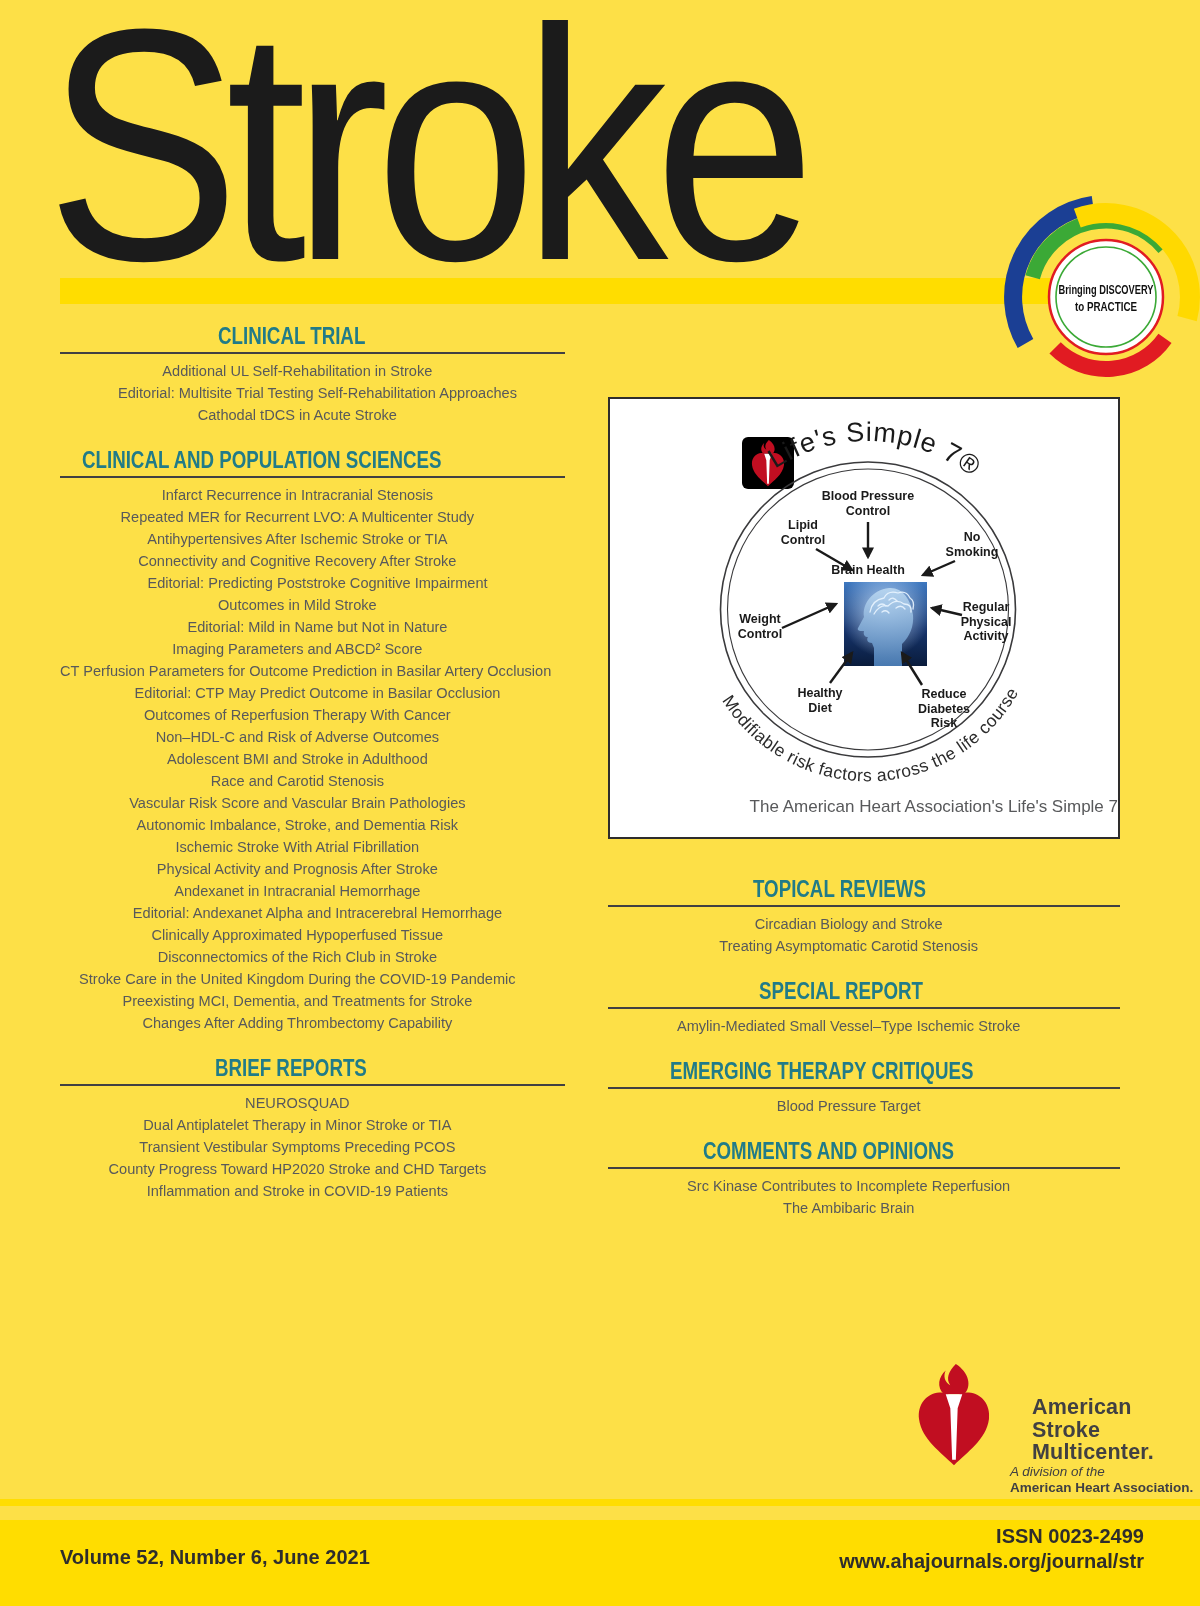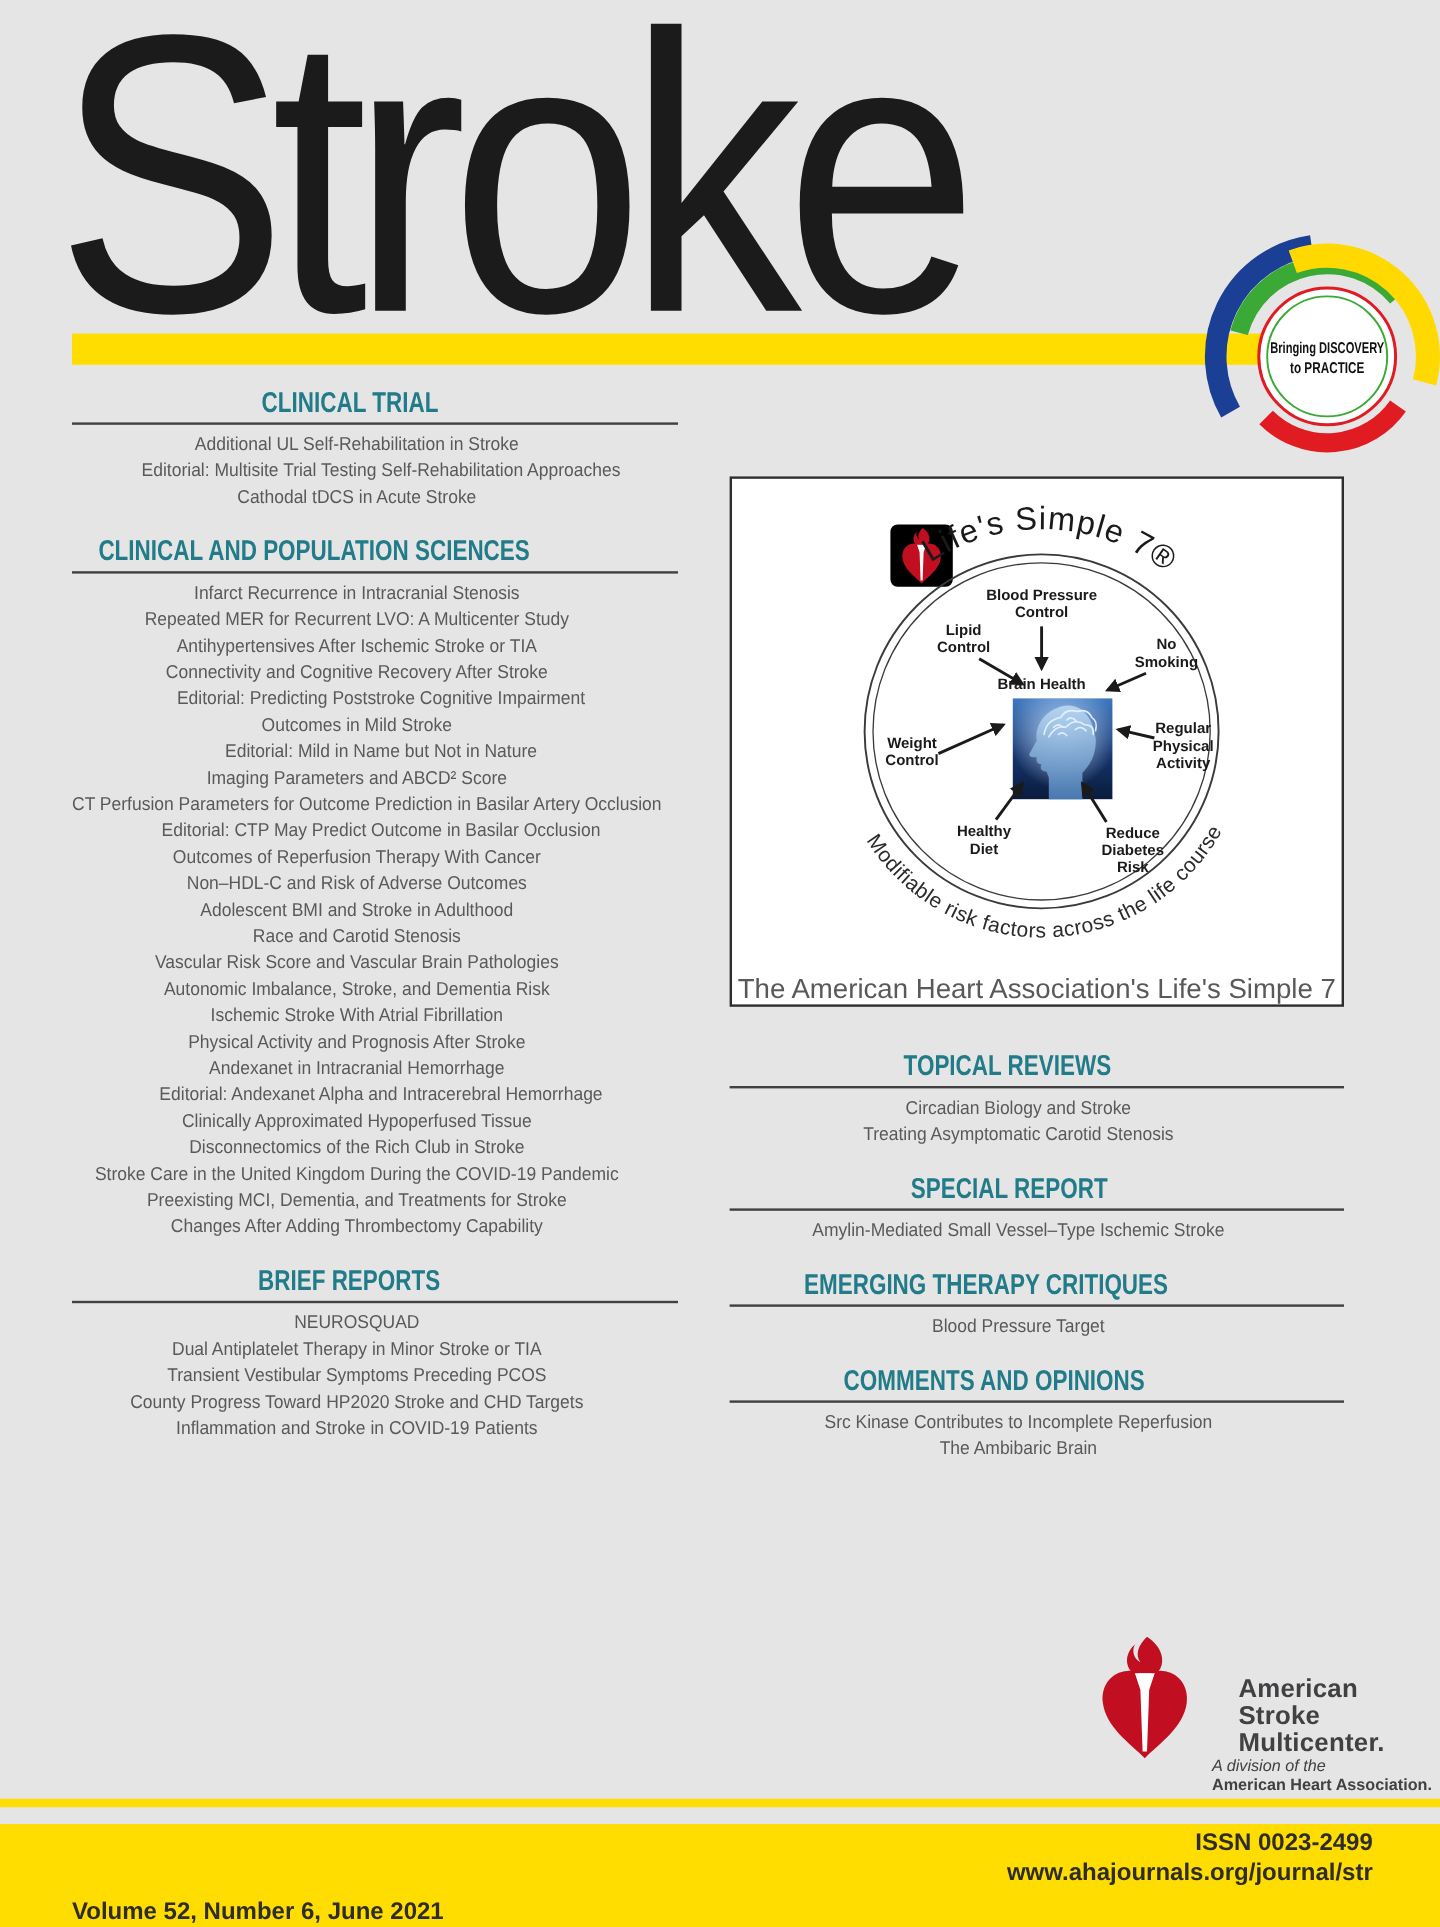--- a/index.html
+++ b/index.html
@@ -1,17 +1,17 @@
 <!DOCTYPE html>
 <html><head>
 <meta charset="utf-8">
 <style>
   * { margin:0; padding:0; box-sizing:border-box; }
   body { background:#888; font-family:"Liberation Sans","DejaVu Sans",sans-serif; }
-  .page { position:relative; width:1200px; height:1606px; background:#e5e5e5; margin:0 auto; overflow:hidden; }
+  .page { position:relative; width:1200px; height:1606px; background:#fde047; margin:0 auto; overflow:hidden; }
 
   
   .wordmark {
     position:absolute; left:46px; top:-20px;
     font-size:330px; font-weight:400; line-height:1; color:#1b1b1b;
     letter-spacing:-0.048em; transform:scaleX(0.88); transform-origin:0 0;
     white-space:nowrap;
   }
   .yellow-bar { position:absolute; left:60px; top:278px; width:1090px; height:26px; background:#FFDD00; }
   .brand-logo { position:absolute; left:995px; top:192px; width:206px; height:206px; }
@@ -30,37 +30,37 @@
   .sec h2 .cond { display:inline-block; transform:scaleX(0.78); transform-origin:0 50%; }
   .toc-item {
     font-size:15.5px; line-height:22px; color:#58595B; white-space:nowrap;
     transform:scaleX(0.94); transform-origin:0 0;
   }
   .toc-item.indent { margin-left:38px; }
 
   
   .figure-box { width:512px; height:442px; border:2px solid #2e2d2c; background:#fff; margin-bottom:38px; }
   .figure-box svg.fig { display:block; width:508px; height:394px; margin-top:2px; }
-  .fig-caption { text-align:center; font-size:23px; color:#58595B; margin-top:16px; }
+  .fig-caption { text-align:right; font-size:17px; color:#58595B; margin-top:2px; }
   .spoke { font-family:"Liberation Sans",sans-serif; font-weight:bold; font-size:12.5px; fill:#1a1a1a; }
   .arch  { font-family:"Liberation Sans",sans-serif; font-size:27px; fill:#1a1a1a; letter-spacing:1px; }
   .curve { font-family:"Liberation Sans",sans-serif; font-size:17.5px; fill:#2b2b2b; letter-spacing:0.4px; }
 
   
   .asa-heart { position:absolute; left:908px; top:1364px; width:92px; height:103px; }
   .asa-name { position:absolute; left:1032px; top:1396px; font-size:21.5px; font-weight:bold;
               color:#414042; line-height:22.5px; letter-spacing:0.2px; }
   .asa-div  { position:absolute; left:1010px; top:1464px; font-size:13.5px; color:#414042; line-height:16px; }
   .asa-div .it { font-style:italic; }
   .asa-div .bd { font-weight:bold; }
 
   
   .footer-rule { position:absolute; left:0; top:1499px; width:1200px; height:7px; background:#FFDD00; }
   .footer-band { position:absolute; left:0; top:1520px; width:1200px; height:86px; background:#FFDD00; }
-  .footer-vol  { position:absolute; left:60px; top:1546px; font-size:20px; font-weight:bold; color:#2e2d2c;margin-top:36px; }
+  .footer-vol  { position:absolute; left:60px; top:1546px; font-size:20px; font-weight:bold; color:#2e2d2c; }
   .footer-right{ position:absolute; right:56px; top:1524px; text-align:right; font-size:20px;
                  font-weight:bold; color:#2e2d2c; line-height:25px; }
 </style>
 </head>
 <body>
 
 <div class="page">
 
   <svg width="0" height="0" style="position:absolute" aria-hidden="true">
     <defs>

